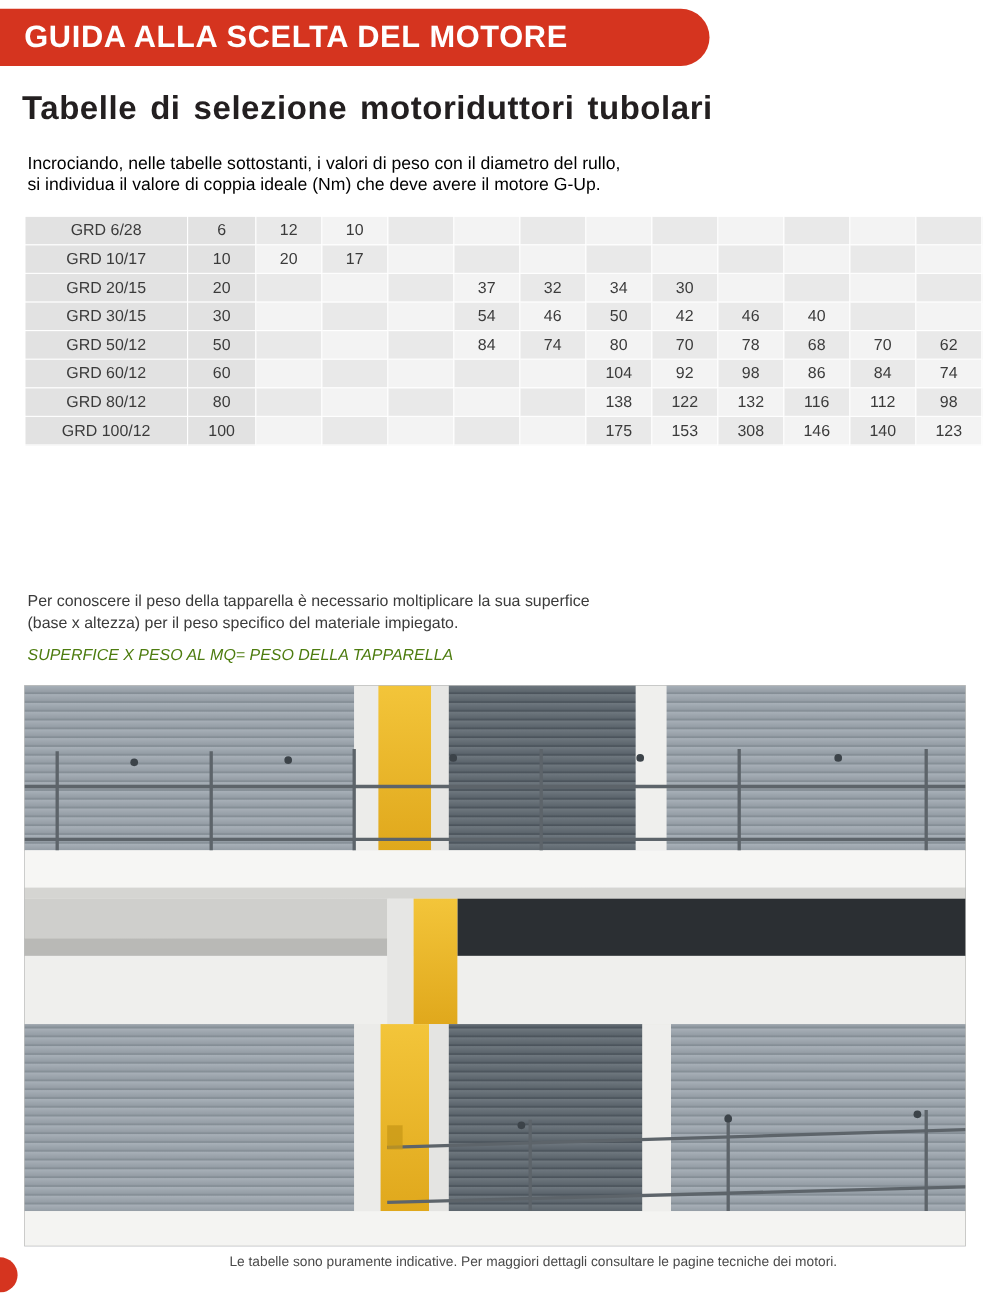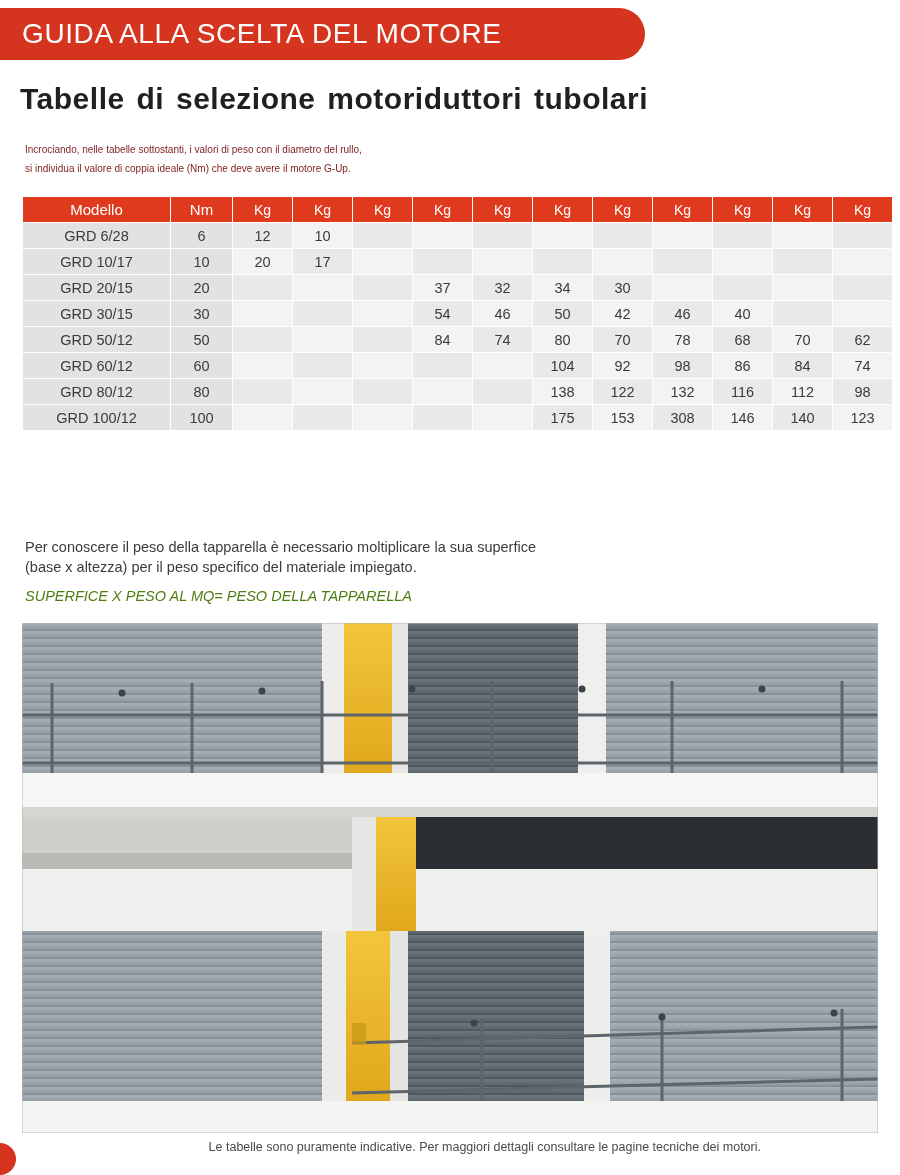--- a/index.html
+++ b/index.html
@@ -24,21 +24,21 @@
     width: 645px;
     height: 52px;
     background: #d5341f;
     border-radius: 0 26px 26px 0;
     display: flex;
     align-items: center;
   }
   .header-banner .title {
     color: #ffffff;
     font-size: 28px;
-    font-weight: normal;
+    font-weight: bold;
     letter-spacing: 0.6px;
     padding-left: 22px;
     font-family: "Liberation Sans", sans-serif;
   }
 
   
   .page-title {
     position: absolute;
     left: 20px;
     top: 82px;
@@ -48,23 +48,23 @@
     letter-spacing: 0.5px;
     word-spacing: 3px;
   }
 
   
   .intro {
     position: absolute;
     left: 25px;
     top: 140px;
     width: 700px;
-    font-size: 10px;
+    font-size: 16px;
     line-height: 19px;
-    color: #7f1d1d;
+    color: #000000;
   }
 
   
   .table-wrap {
     position: absolute;
     left: 22px;
     top: 196px;
     width: 856px;
   }
   table.sel {
@@ -197,35 +197,20 @@
       <col style="width:60px">
       <col style="width:60px">
       <col style="width:60px">
       <col style="width:60px">
     </colgroup>
     <tbody>
 
 
 
 
-      <tr>
-        <td class="lbl">Modello</td>
-        <td class="lbl">Nm</td>
-        <td class="kg">Kg</td>
-        <td class="kg">Kg</td>
-        <td class="kg">Kg</td>
-        <td class="kg">Kg</td>
-        <td class="kg">Kg</td>
-        <td class="kg">Kg</td>
-        <td class="kg">Kg</td>
-        <td class="kg">Kg</td>
-        <td class="kg">Kg</td>
-        <td class="kg">Kg</td>
-        <td class="kg">Kg</td>
-      </tr>
 
       <tr>
         <td class="model">GRD 6/28</td>
         <td class="nm">6</td>
         <td class="cell-a">12</td>
         <td class="cell-b">10</td>
         <td class="cell-a"></td>
         <td class="cell-b"></td>
         <td class="cell-a"></td>
         <td class="cell-b"></td>

